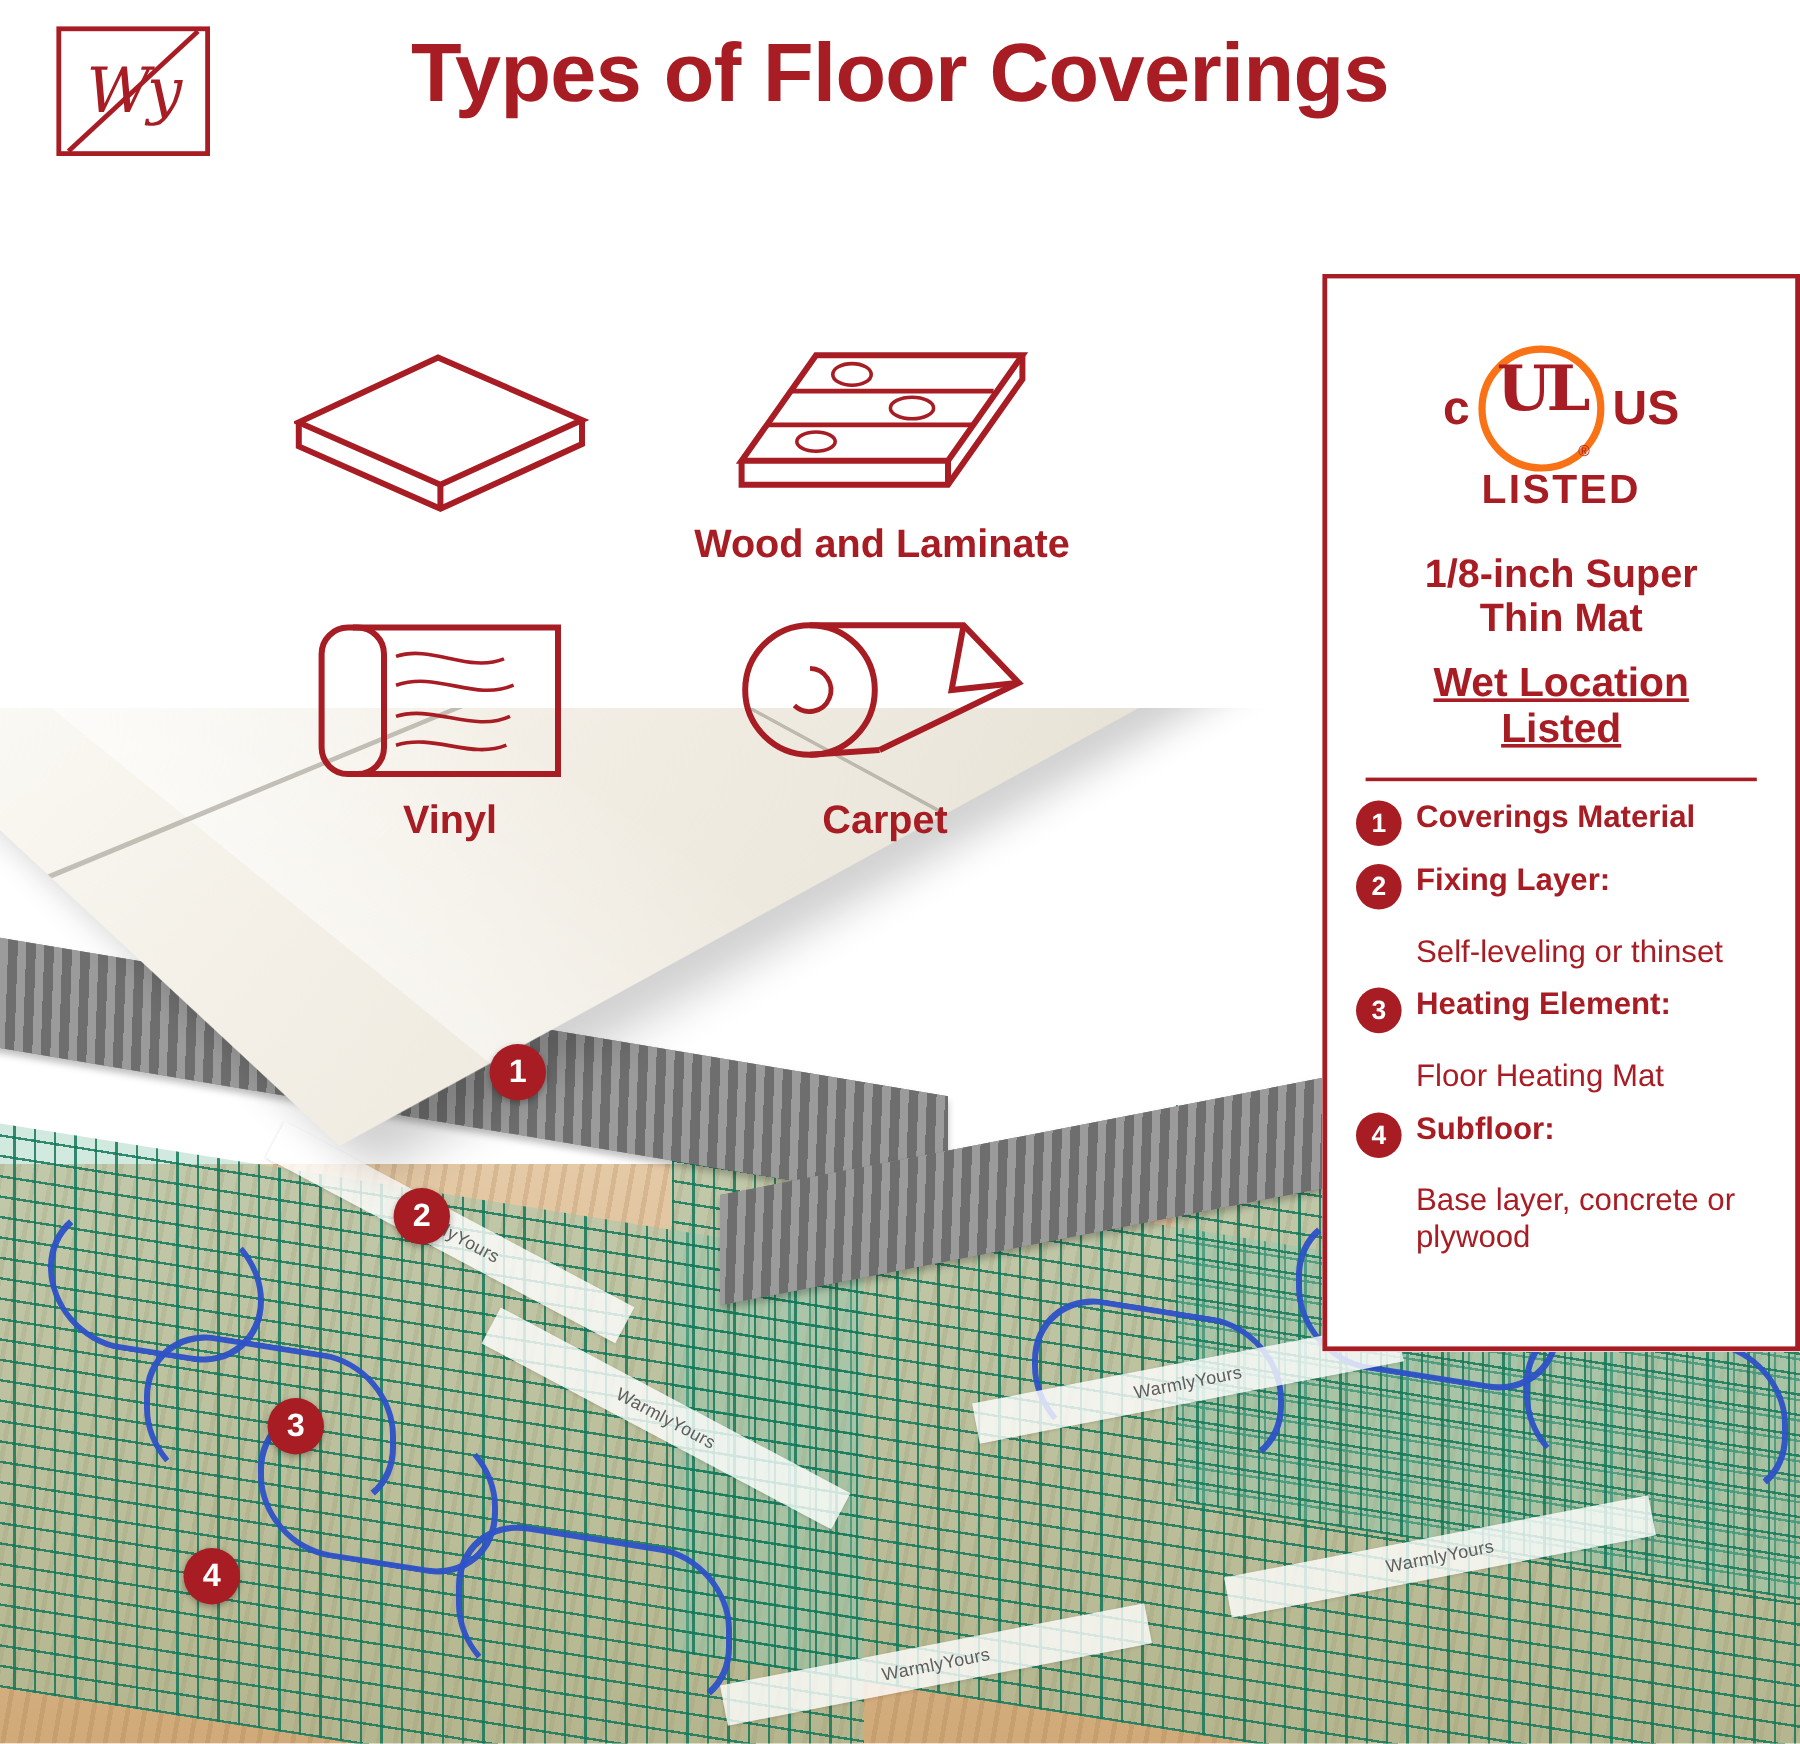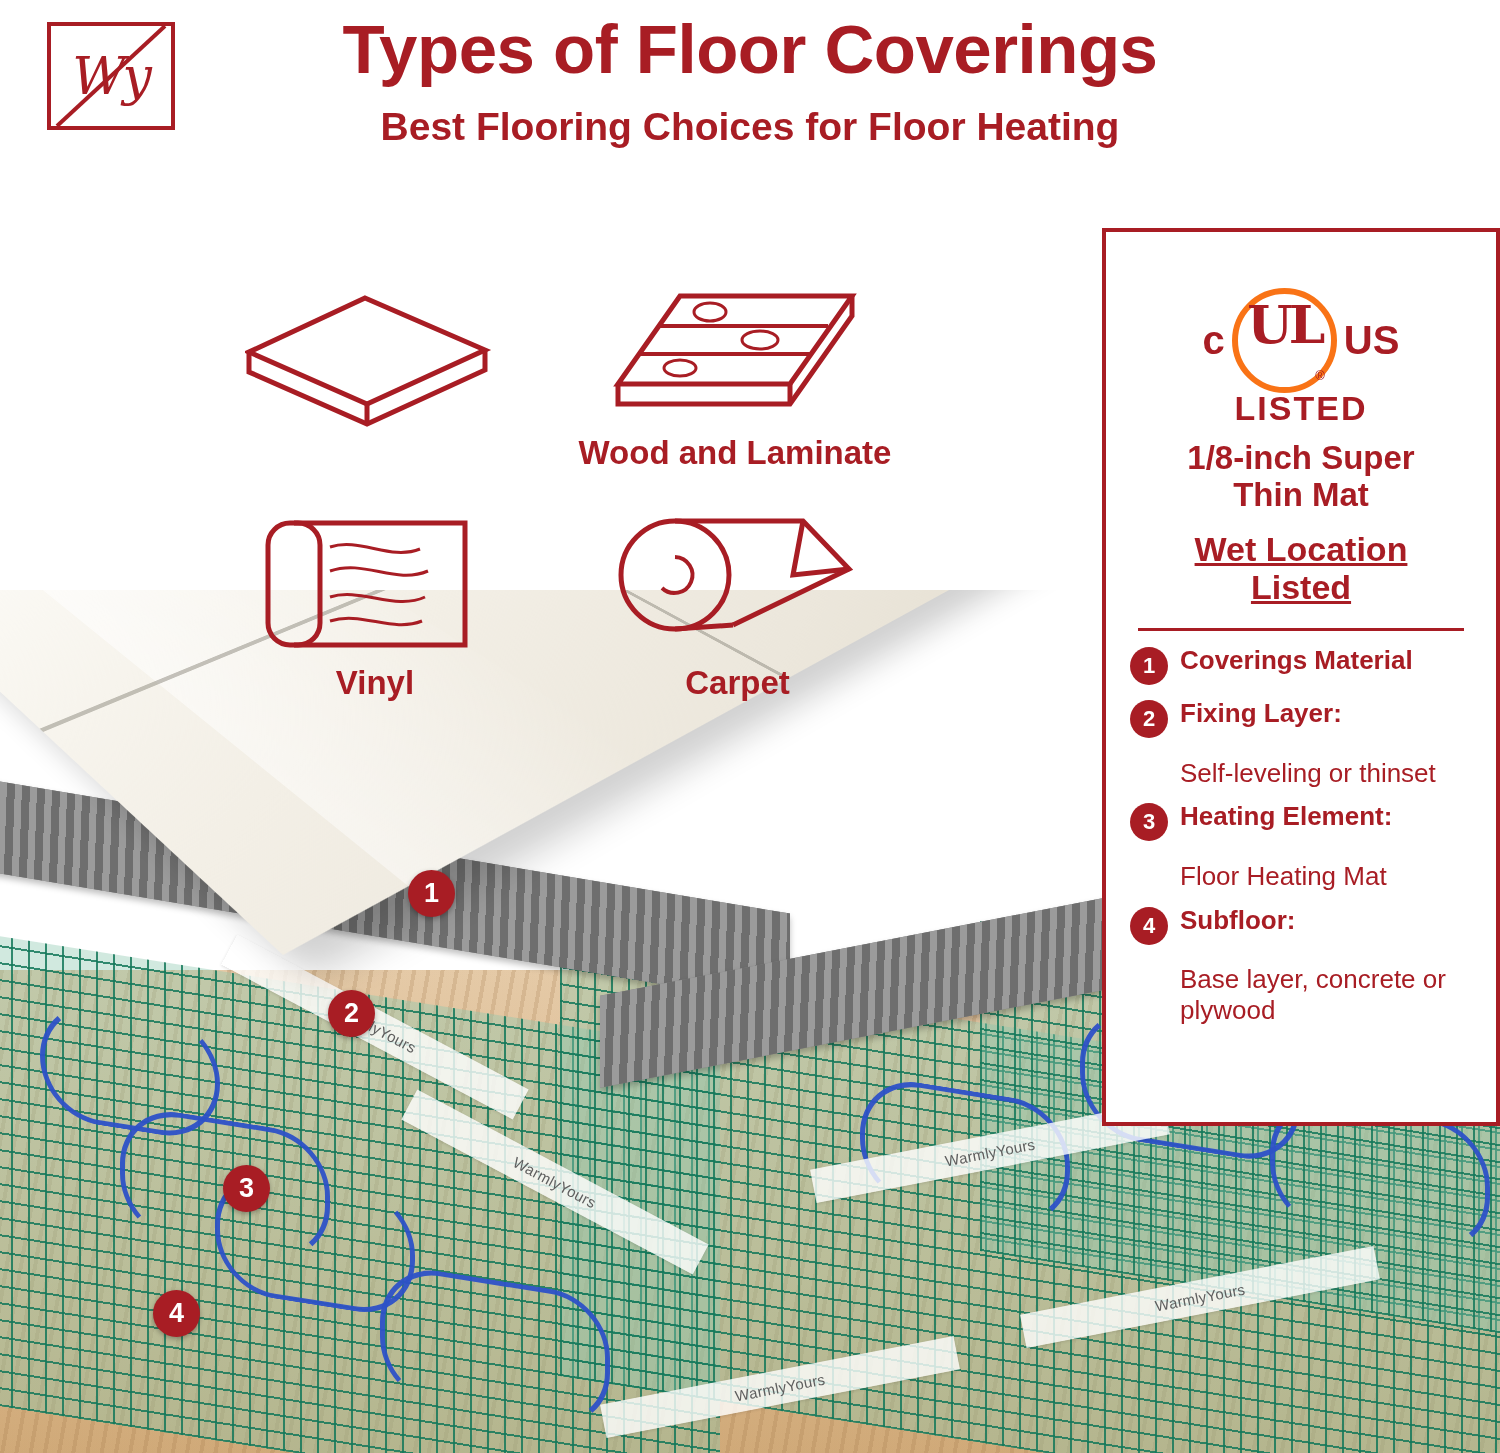--- a/index.html
+++ b/index.html
@@ -21,21 +21,21 @@
     position:absolute;inset:0;
     display:flex;align-items:center;justify-content:center;
     font-family:"DejaVu Serif", serif;
     font-style:italic;font-size:52px;color:#a81d24;
     letter-spacing:-2px;
   }
   .logo-slash{
     position:absolute;left:-4px;top:-4px;width:128px;height:108px;
   }
   .title{
-    position:absolute;left:0;right:0;top:10px;text-align:center;
+    position:absolute;left:0;right:0;top:21px;text-align:center;
     color:#a81d24;font-size:69px;font-weight:bold;letter-spacing:-0.5px;
   }
   .subtitle{
     position:absolute;left:0;right:0;top:105px;text-align:center;
     color:#a81d24;font-size:39px;font-weight:bold;
   }
 
   
   .photo{
     position:absolute;left:0;top:590px;width:1500px;height:863px;
@@ -129,21 +129,21 @@
     font-family:"DejaVu Serif", serif;font-weight:bold;font-size:52px;color:#a81d24;
     letter-spacing:-4px;
   }
   .ul-reg{position:absolute;right:6px;bottom:4px;font-size:13px;color:#a81d24;letter-spacing:0;}
   .ul-listed{
     text-align:center;color:#a81d24;font-weight:bold;font-size:34px;
     letter-spacing:2px;margin-top:-4px;
   }
   .panel-head{
     text-align:center;color:#a81d24;font-size:33px;font-weight:bold;
-    line-height:1.12;margin-top:12px;
+    line-height:1.12;margin-top:32px;
   }
   .panel-head2{
     text-align:center;color:#a81d24;font-size:34px;font-weight:bold;
     line-height:1.12;margin-top:16px;text-decoration:underline;
   }
   .rule{height:3px;background:#a81d24;margin:22px 8px 14px 8px;}
   .legend-row{display:flex;align-items:flex-start;margin-bottom:13px;}
   .legend-badge{
     flex:0 0 auto;width:38px;height:38px;border-radius:50%;
     background:#a81d24;color:#fff;font-size:22px;font-weight:bold;
@@ -159,21 +159,20 @@
 <div class="stage">
 
   <div class="logo">
     <svg class="logo-slash" viewBox="0 0 128 108">
       <line x1="118" y1="4" x2="10" y2="104" stroke="#a81d24" stroke-width="4"></line>
     </svg>
     <div class="logo-inner">Wy</div>
   </div>
 
   <div class="title">Types of Floor Coverings</div>
-  <div class="subtitle">Best Flooring Choices for Floor Heating</div>
 
   <div class="photo">
 
     <div class="plywood"></div>
 
     <div class="mesh mesh-a"></div>
     <div class="mesh mesh-b"></div>
     <div class="mesh mesh-c"></div>
 
     <div class="wire" style="left:40px;top:420px;width:170px;height:110px;border-top-color:transparent;transform:skewY(9deg);"></div>

